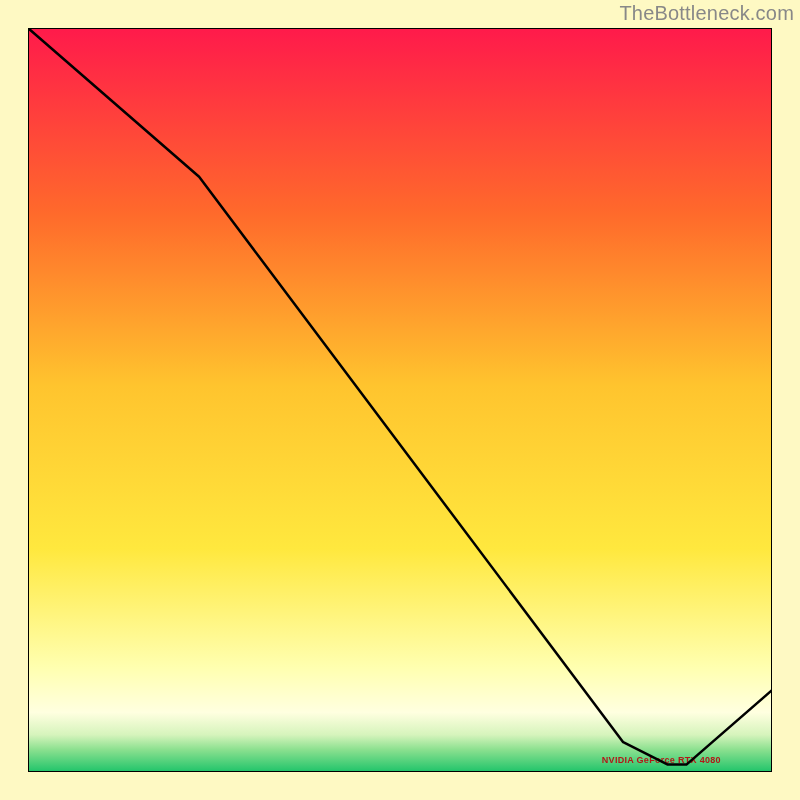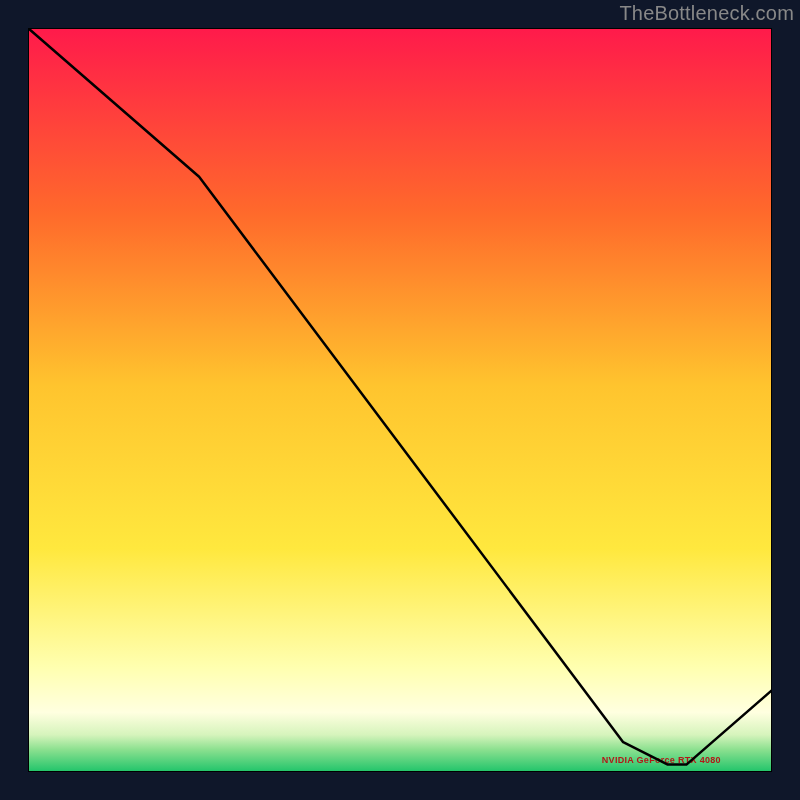--- a/index.html
+++ b/index.html
@@ -8,21 +8,21 @@
     width: 800px;
     height: 800px;
     overflow: hidden;
     background: #000;
     font-family: Arial, Helvetica, sans-serif;
   }
   .page {
     position: relative;
     width: 800px;
     height: 800px;
-    background: #0f172a;
+    background: #fef9c3;
   }
   .watermark {
     position: absolute;
     top: 2px;
     right: 6px;
     color: #888;
     font-size: 20px;
     font-weight: 500;
     z-index: 20;
     letter-spacing: 0.2px;

